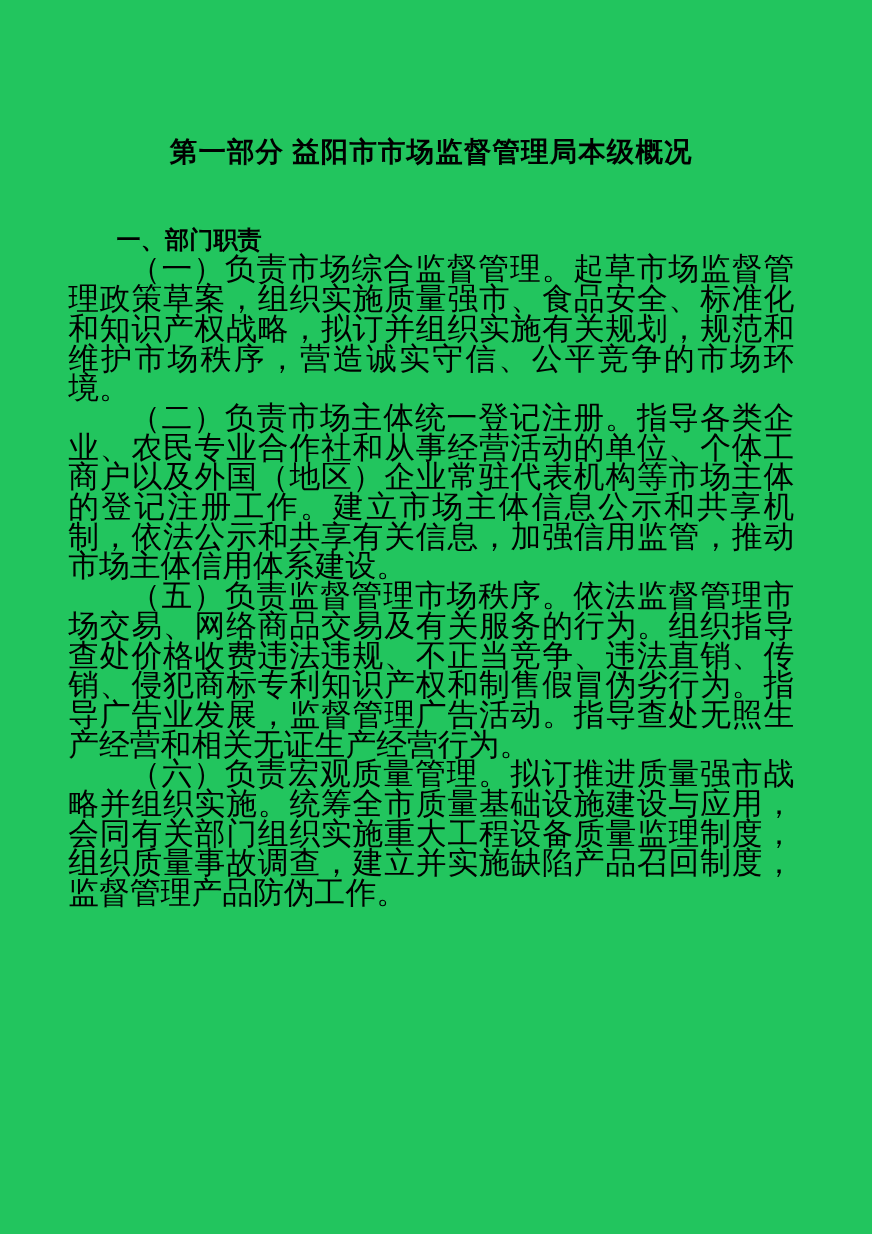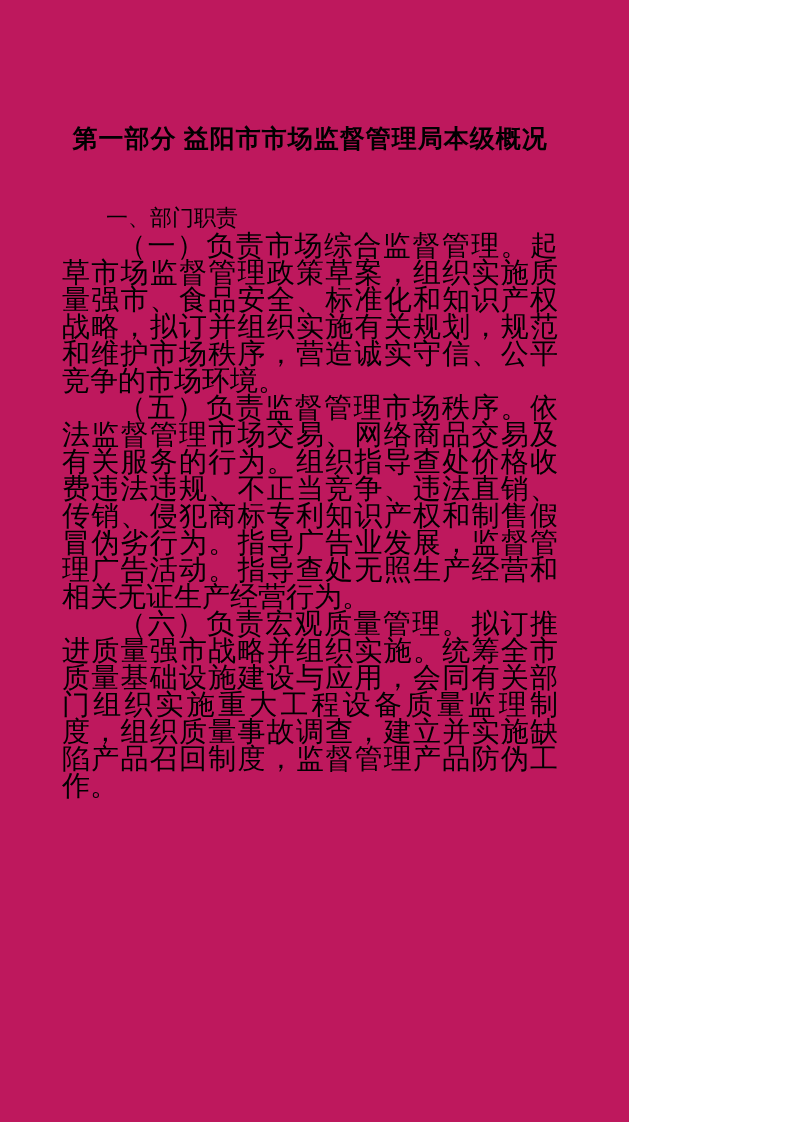--- a/index.html
+++ b/index.html
@@ -2,41 +2,41 @@
 <html><head>
 <meta charset="utf-8">
 <style>
   html, body {
     margin: 0;
     padding: 0;
     background: #ffffff;
   }
   .page {
     position: relative;
-    width: 629px;
+    width: 793px;
     height: 1122px;
     box-sizing: border-box;
-    background: #be185d;
+    background: #22c55e;
     color: #000000;
     font-family: "Liberation Serif", "DejaVu Serif", serif;
     padding: 124px 71px 16px 62px;
     overflow: hidden;
   }
   .doc-title {
     font-size: 25px;
     font-weight: bold;
     line-height: 30px;
     text-align: center;
     margin: 0 0 50px 0;
     letter-spacing: 1px;
     white-space: nowrap;
   }
   .section-heading {
     font-size: 22px;
-    font-weight: normal;
+    font-weight: bold;
     line-height: 28px;
     margin: 0;
     text-indent: 2em;
   }
   .para {
     font-size: 28px;
     line-height: 27px;
     margin: 0;
     text-align: justify;
     text-indent: 2em;
@@ -46,20 +46,21 @@
 </head>
 <body>
 
 <div class="page">
   <h1 class="doc-title">第一部分 益阳市市场监督管理局本级概况</h1>
 
   <h2 class="section-heading">一、部门职责</h2>
 
   <p class="para">（一）负责市场综合监督管理。起草市场监督管理政策草案，组织实施质量强市、食品安全、标准化和知识产权战略，拟订并组织实施有关规划，规范和维护市场秩序，营造诚实守信、公平竞争的市场环境。</p>
 
+  <p class="para">（二）负责市场主体统一登记注册。指导各类企业、农民专业合作社和从事经营活动的单位、个体工商户以及外国（地区）企业常驻代表机构等市场主体的登记注册工作。建立市场主体信息公示和共享机制，依法公示和共享有关信息，加强信用监管，推动市场主体信用体系建设。</p>
 
 
 
   <p class="para">（五）负责监督管理市场秩序。依法监督管理市场交易、网络商品交易及有关服务的行为。组织指导查处价格收费违法违规、不正当竞争、违法直销、传销、侵犯商标专利知识产权和制售假冒伪劣行为。指导广告业发展，监督管理广告活动。指导查处无照生产经营和相关无证生产经营行为。</p>
 
   <p class="para">（六）负责宏观质量管理。拟订推进质量强市战略并组织实施。统筹全市质量基础设施建设与应用，会同有关部门组织实施重大工程设备质量监理制度，组织质量事故调查，建立并实施缺陷产品召回制度，监督管理产品防伪工作。</p>
 
 </div>
 
 </body></html>

